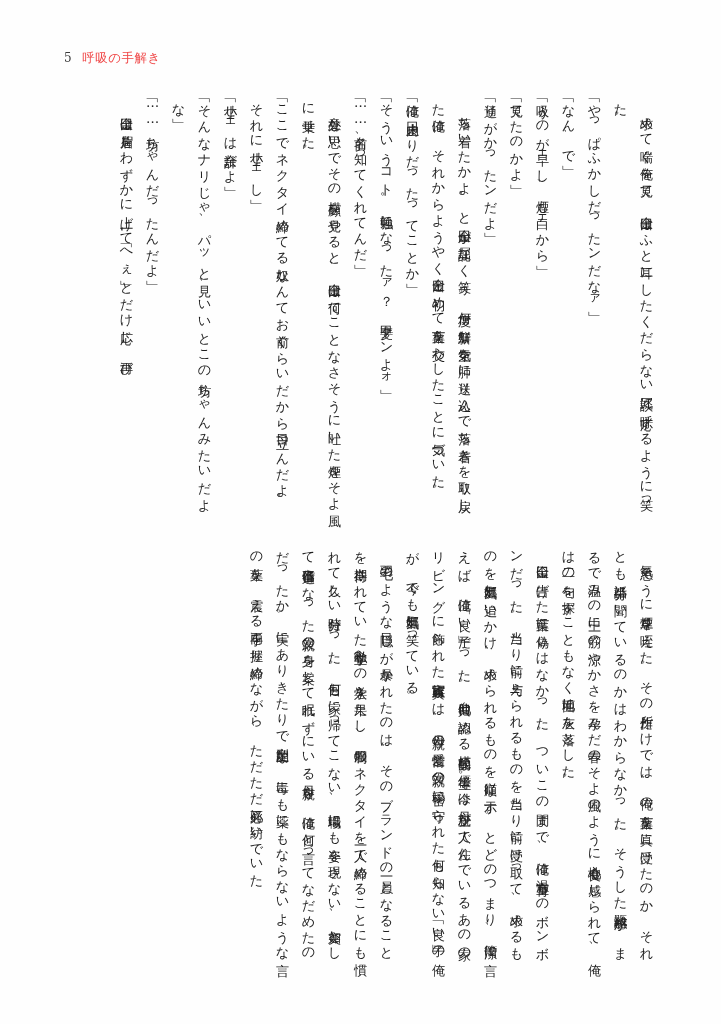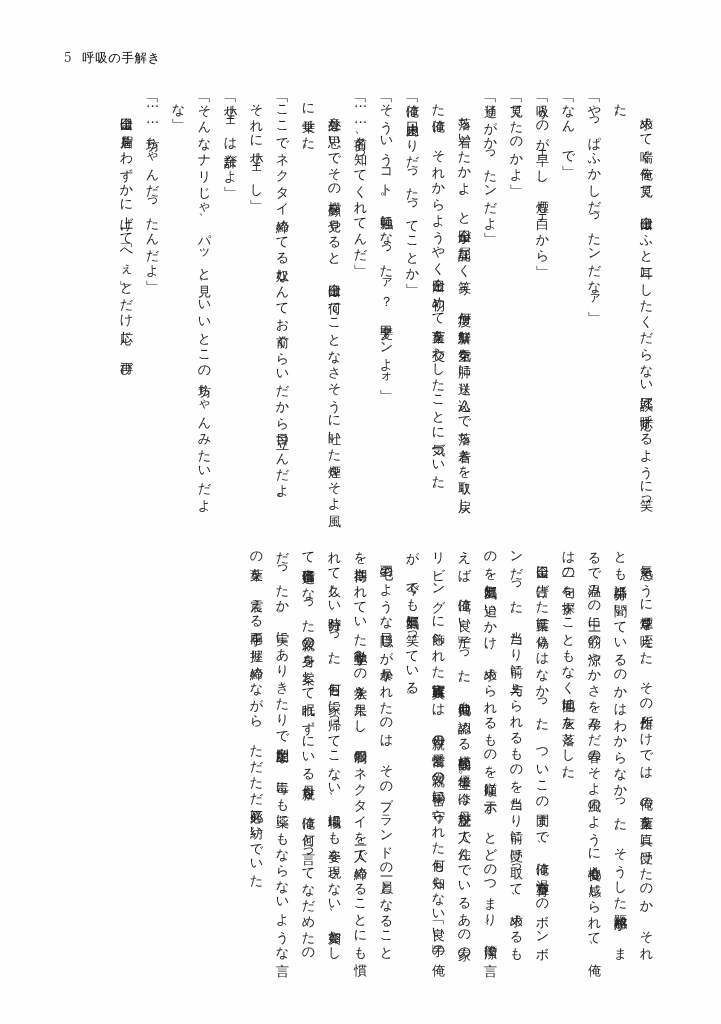--- a/index.html
+++ b/index.html
@@ -34,21 +34,21 @@
     align-items: baseline;
     gap: 10px;
   }
   .running-head .folio {
     font-family: "DejaVu Serif", "Liberation Serif", serif;
     font-size: 12px;
     color: #3a3a3a;
   }
   .running-head .chapter-title {
     font-size: 12.5px;
-    color: #000000;
+    color: #ef4444;
   }
 
   
   .vblock {
     position: absolute;
     writing-mode: vertical-rl;
     -webkit-writing-mode: vertical-rl;
     text-orientation: upright;
     font-size: 13.2px;
     line-height: 1.97;

